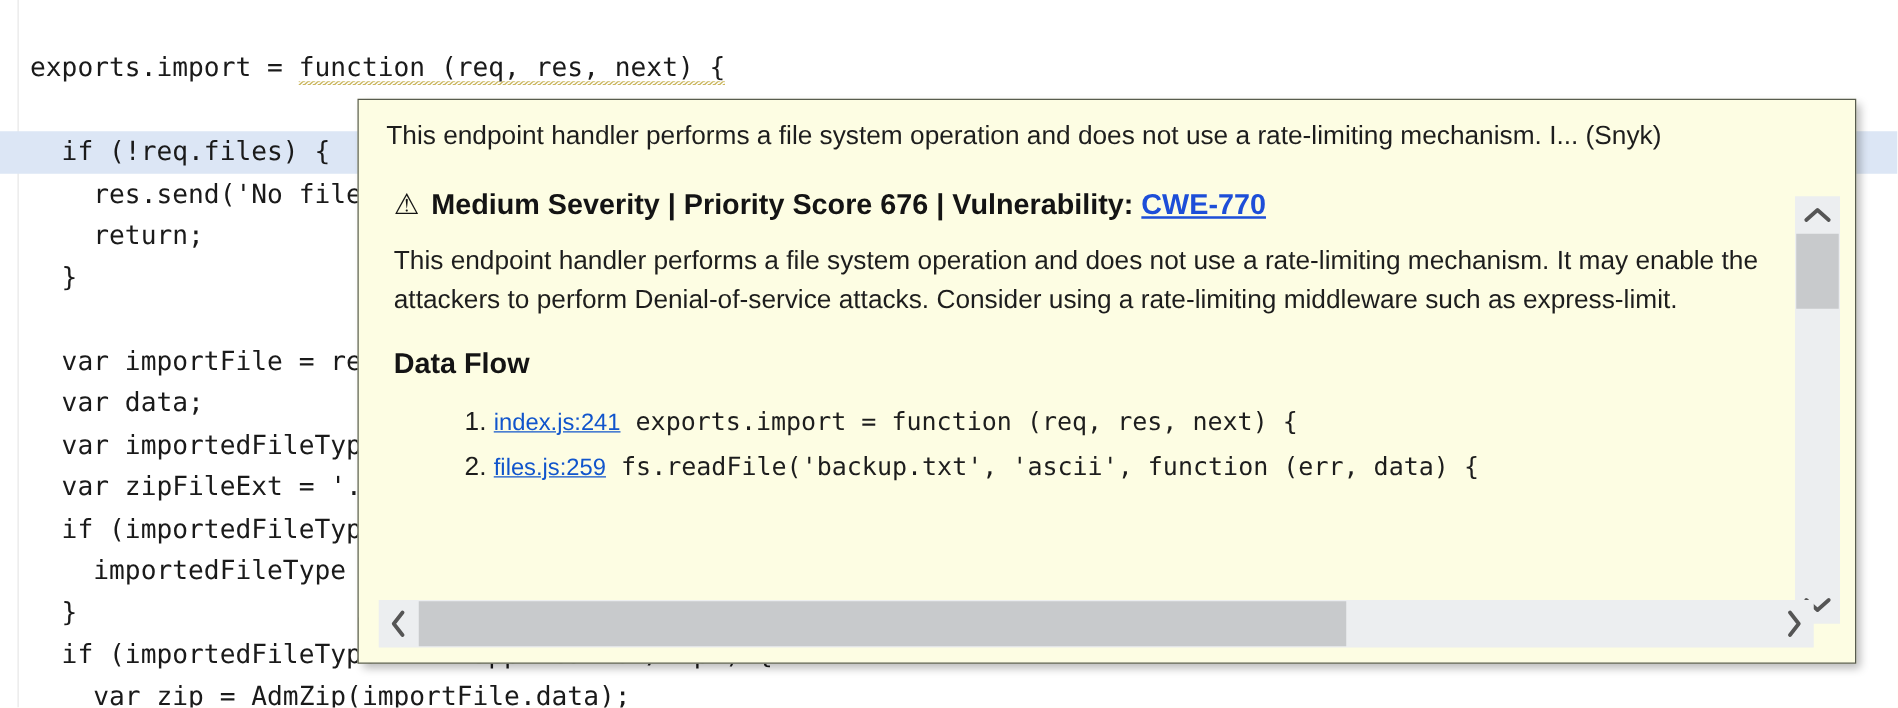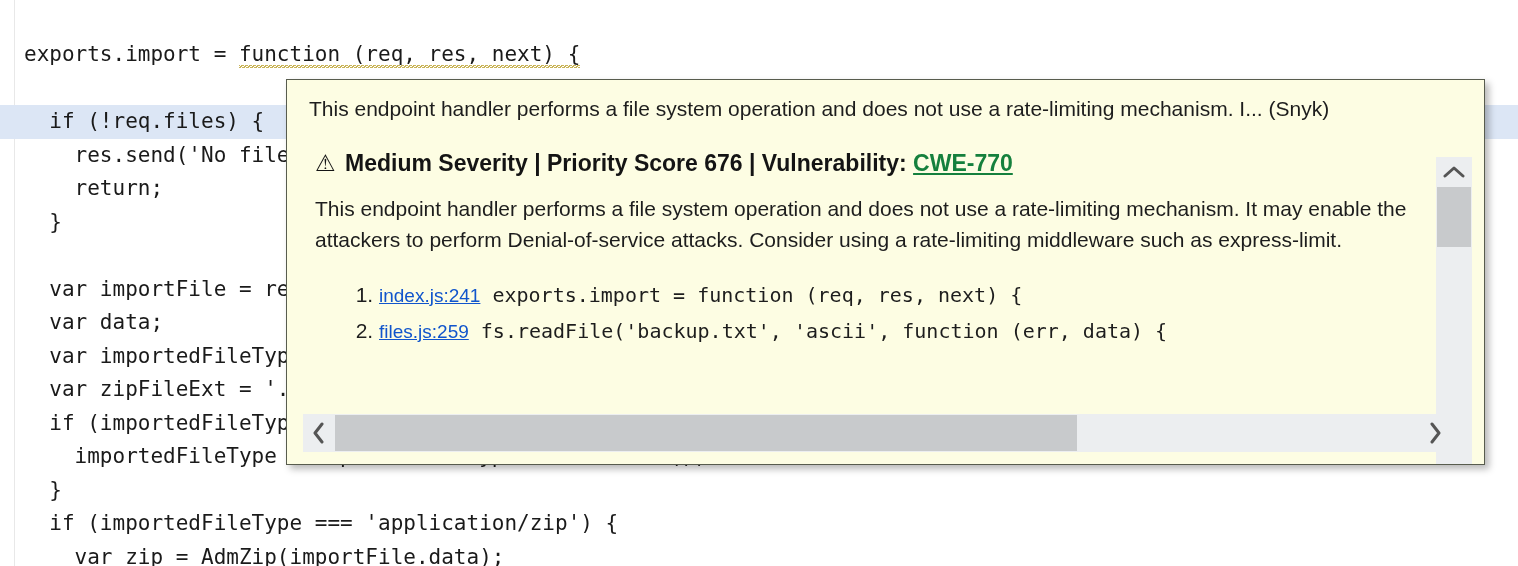--- a/index.html
+++ b/index.html
@@ -74,21 +74,21 @@
     background-repeat: repeat-x;
     padding-bottom: 2px;
   }
 
   
   #hover-popup {
     position: absolute;
     left: 286px;
     top: 79px;
     width: 1199px;
-    height: 386px;
+    height: 452px;
     background: #fdfde3;
     border: 1px solid #585c4e;
     box-sizing: border-box;
     box-shadow: 4px 4px 7px rgba(0,0,0,0.28);
     overflow: hidden;
   }
   #hover-header {
     position: absolute;
     left: 0; top: 0;
     width: 100%;
@@ -124,40 +124,40 @@
     color: #141414;
     margin: 0 0 16px 0;
     white-space: nowrap;
   }
   .warn-glyph {
     font-weight: normal;
     font-size: 23px;
     margin-right: 3px;
   }
   .cwe-link {
-    color: #15803d;
+    color: #1d4ed8;
     text-decoration: underline;
     font-weight: bold;
     cursor: pointer;
   }
   .desc {
     font-size: 21px;
     color: #1d1d1d;
     line-height: 31px;
     margin: 0 0 22px 0;
     max-width: 1112px;
   }
   .dataflow-head {
     font-size: 23px;
     font-weight: bold;
     color: #141414;
     margin: 0 0 12px 0;
   }
   ol.flow {
-    margin: 0;
+    margin: 16px;
     padding-left: 64px;
     list-style: decimal;
   }
   ol.flow li {
     font-family: "DejaVu Sans Mono", "Liberation Mono", monospace;
     font-size: 20px;
     line-height: 35px;
     color: #1d1d1d;
     white-space: nowrap;
   }
@@ -255,20 +255,21 @@
   <div id="hover-header">
     <span id="hover-header-text">This endpoint handler performs a file system operation and does not use a rate-limiting mechanism. I... (Snyk)</span>
   </div>
 
   <div id="hover-body">
 
     <p class="sev-line"><span class="warn-glyph">⚠</span><span> Medium Severity | Priority Score 676 | Vulnerability: </span><a class="cwe-link" href="#">CWE-770</a></p>
 
     <p class="desc">This endpoint handler performs a file system operation and does not use a rate-limiting mechanism. It may enable the attackers to perform Denial-of-service attacks. Consider using a rate-limiting middleware such as express-limit.</p>
 
+    <p class="dataflow-head">Data Flow</p>
 
     <ol class="flow" id="flow-list">
         <li><a class="flow-link" href="#">index.js:241</a><span class="flow-code"> exports.import = function (req, res, next) {</span></li>
         <li><a class="flow-link" href="#">files.js:259</a><span class="flow-code"> fs.readFile('backup.txt', 'ascii', function (err, data) {</span></li>
       </ol>
   </div>
 
   <div id="v-scroll">
     <div class="arrow" id="v-up">
       <svg class="chev" width="22" height="14" viewBox="0 0 22 14" aria-hidden="true">

